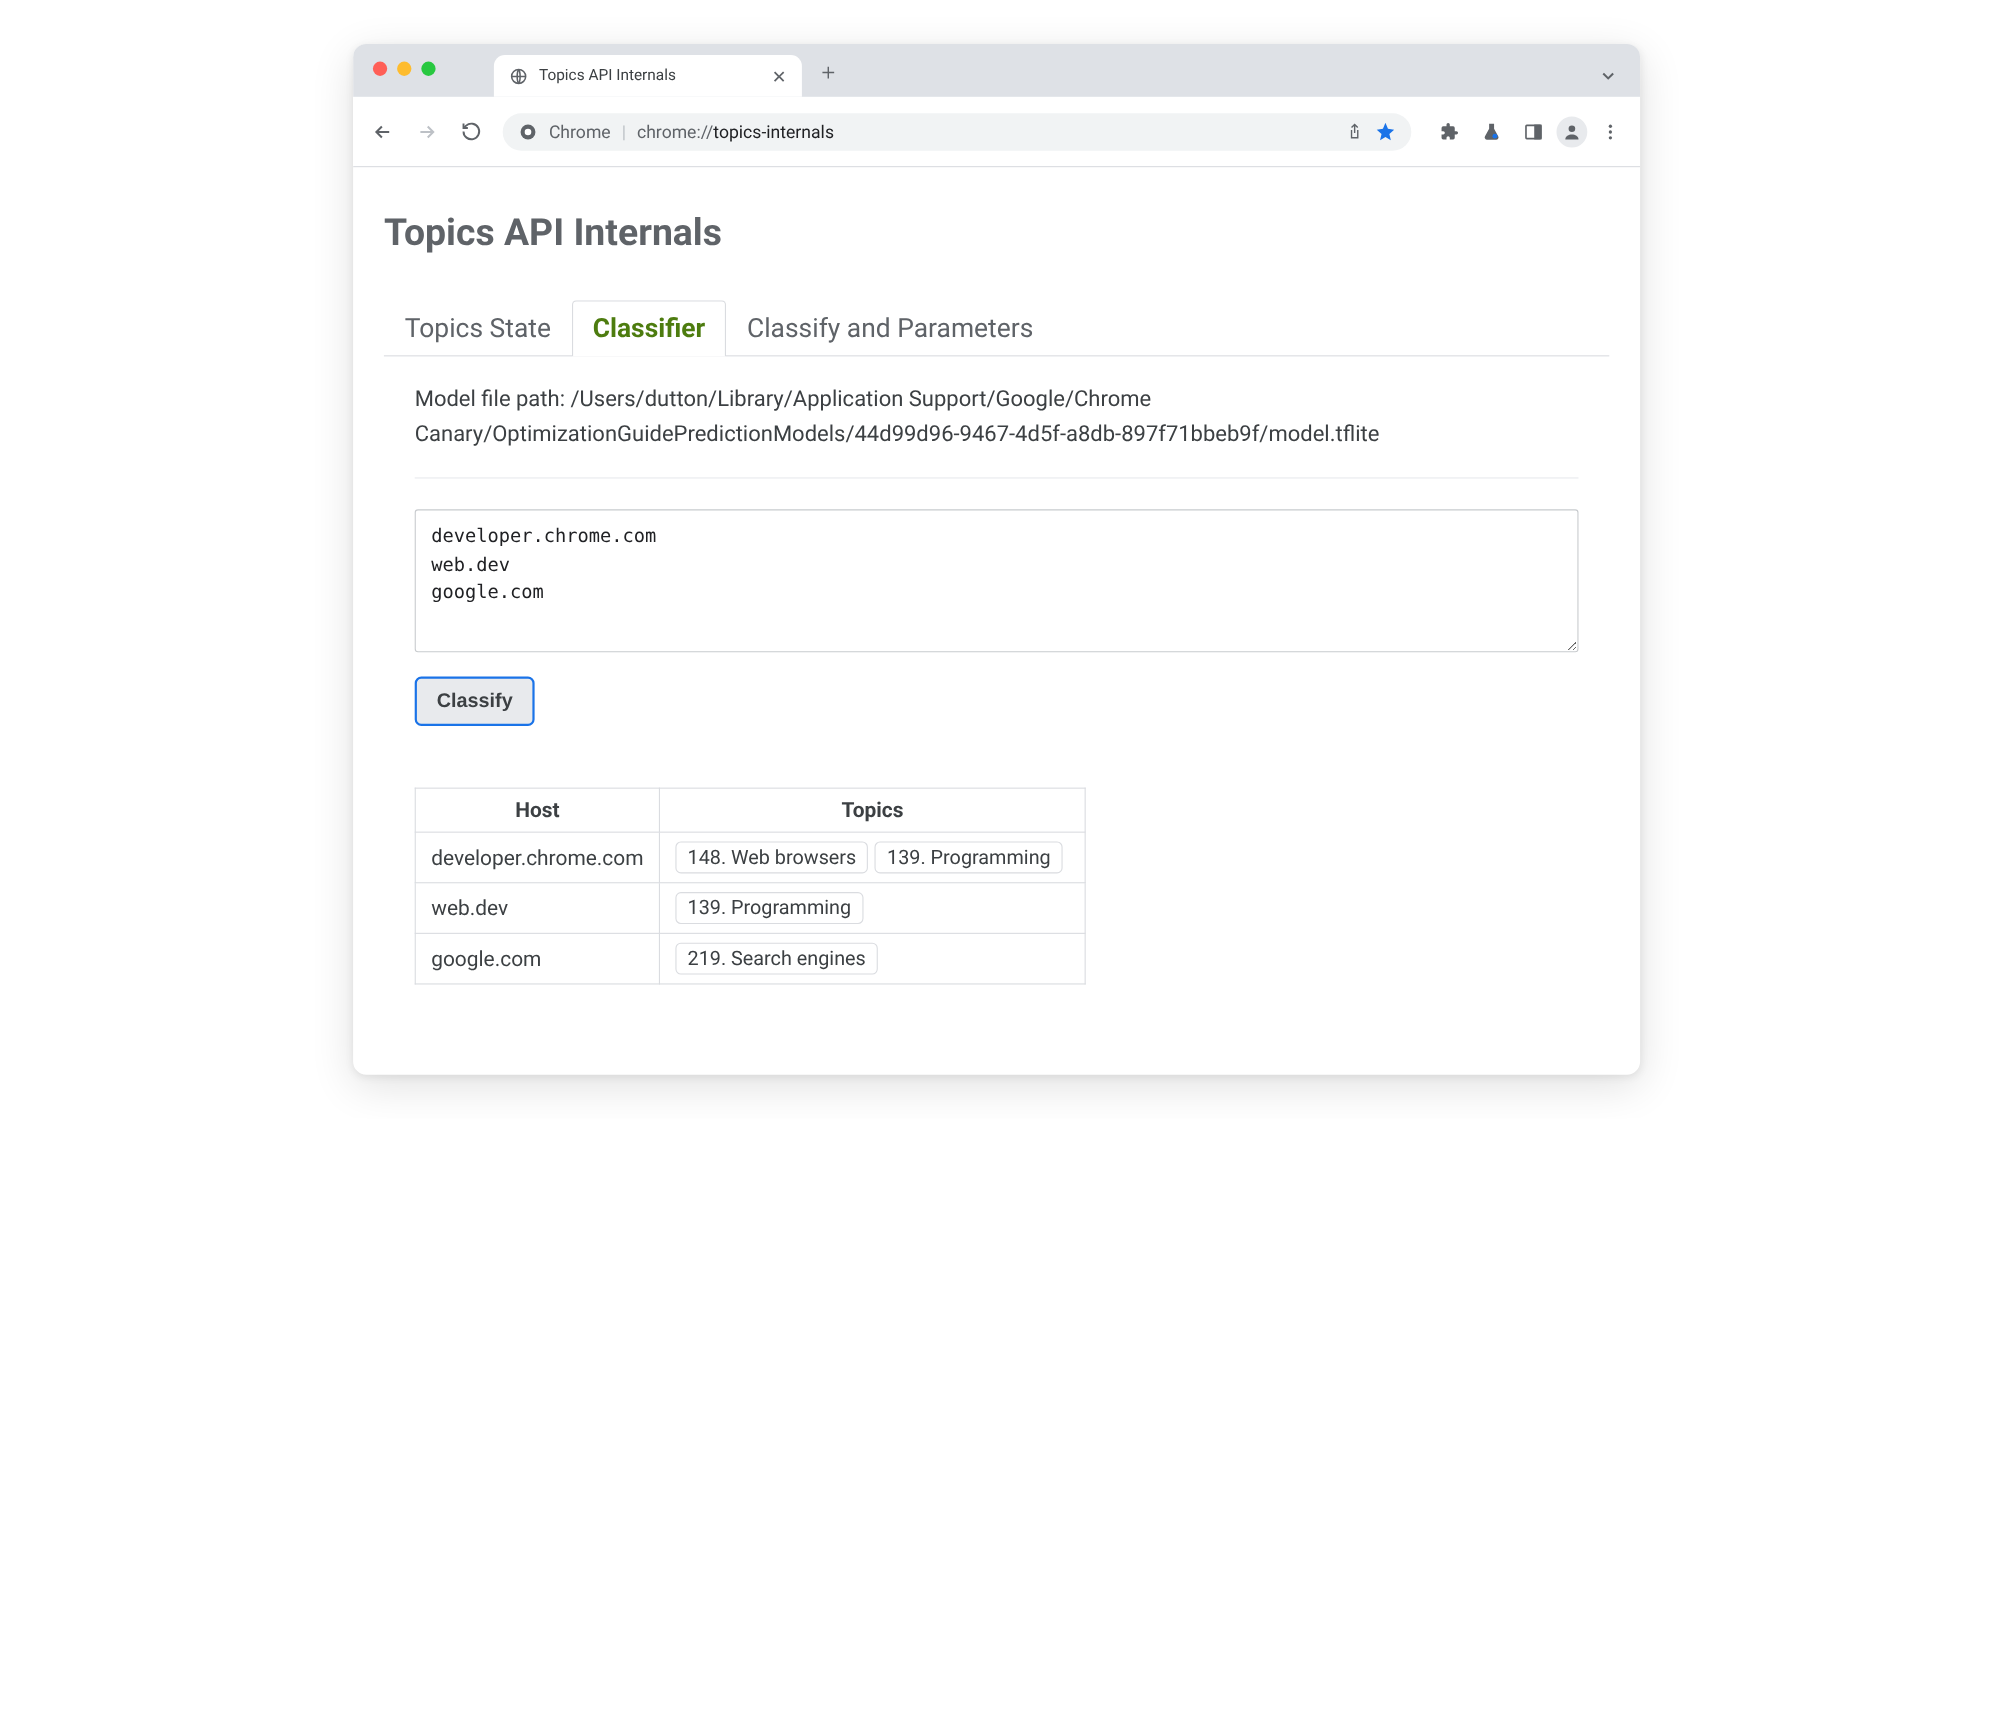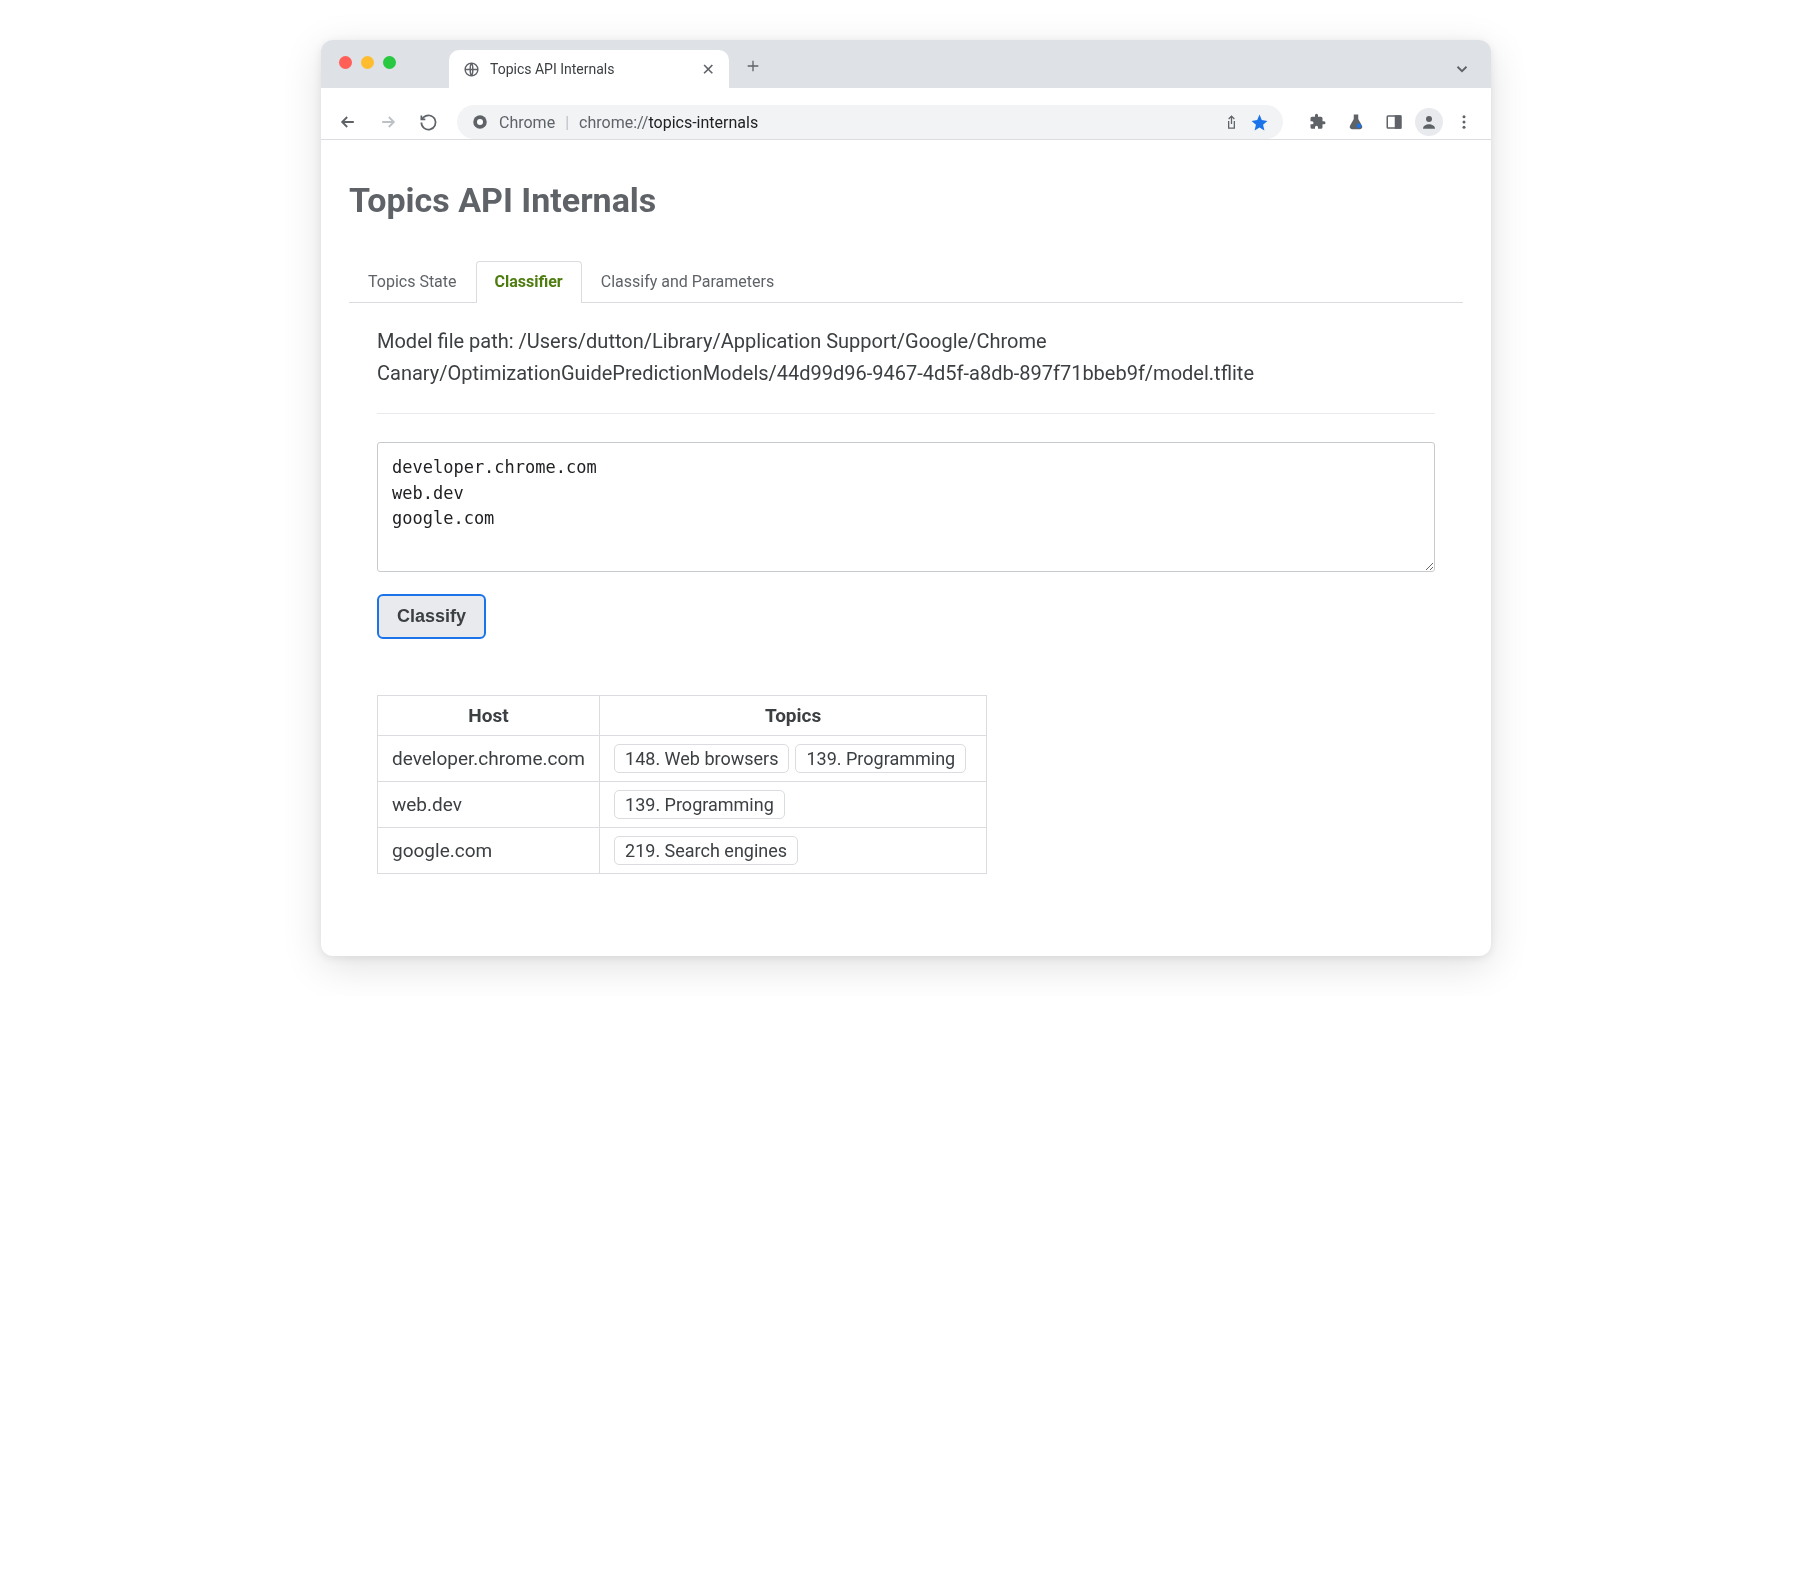--- a/index.html
+++ b/index.html
@@ -61,23 +61,23 @@
     width: 28px; height:28px; display:flex; align-items:center; justify-content:center;
     color:#5f6368; font-size:20px; border-radius:50%;
   }
   .titlebar-right {
     margin-left:auto; margin-bottom:10px; margin-right:6px;
     color:#5f6368;
   }
   
   .toolbar {
     background: #fff;
-    height: 52px;
+    height: 64px;
     display:flex;
-    align-items:flex-end;
+    align-items:center;
     padding: 0 10px;
     gap: 6px;
     border-bottom: 1px solid #dadce0;
   }
   .tb-btn {
     width: 34px; height:34px; display:flex; align-items:center; justify-content:center;
     color:#5f6368; border-radius:50%;
   }
   .tb-btn.disabled { color: #bdc1c6; }
   .omnibox {
@@ -114,21 +114,21 @@
     font-weight: 700;
     margin: 10px 0 40px 0;
   }
   .tabstrip {
     display:flex;
     border-bottom:1px solid #dadce0;
     align-items:flex-end;
   }
   .page-tab {
     padding: 10px 18px 12px 18px;
-    font-size: 16px;
+    font-size: 24px;
     color:#5f6368;
     border:1px solid transparent;
     border-bottom:none;
     position:relative;
     top:1px;
     cursor:pointer;
   }
   .page-tab.active {
     color:#4d7c0f;
     font-weight:700;

